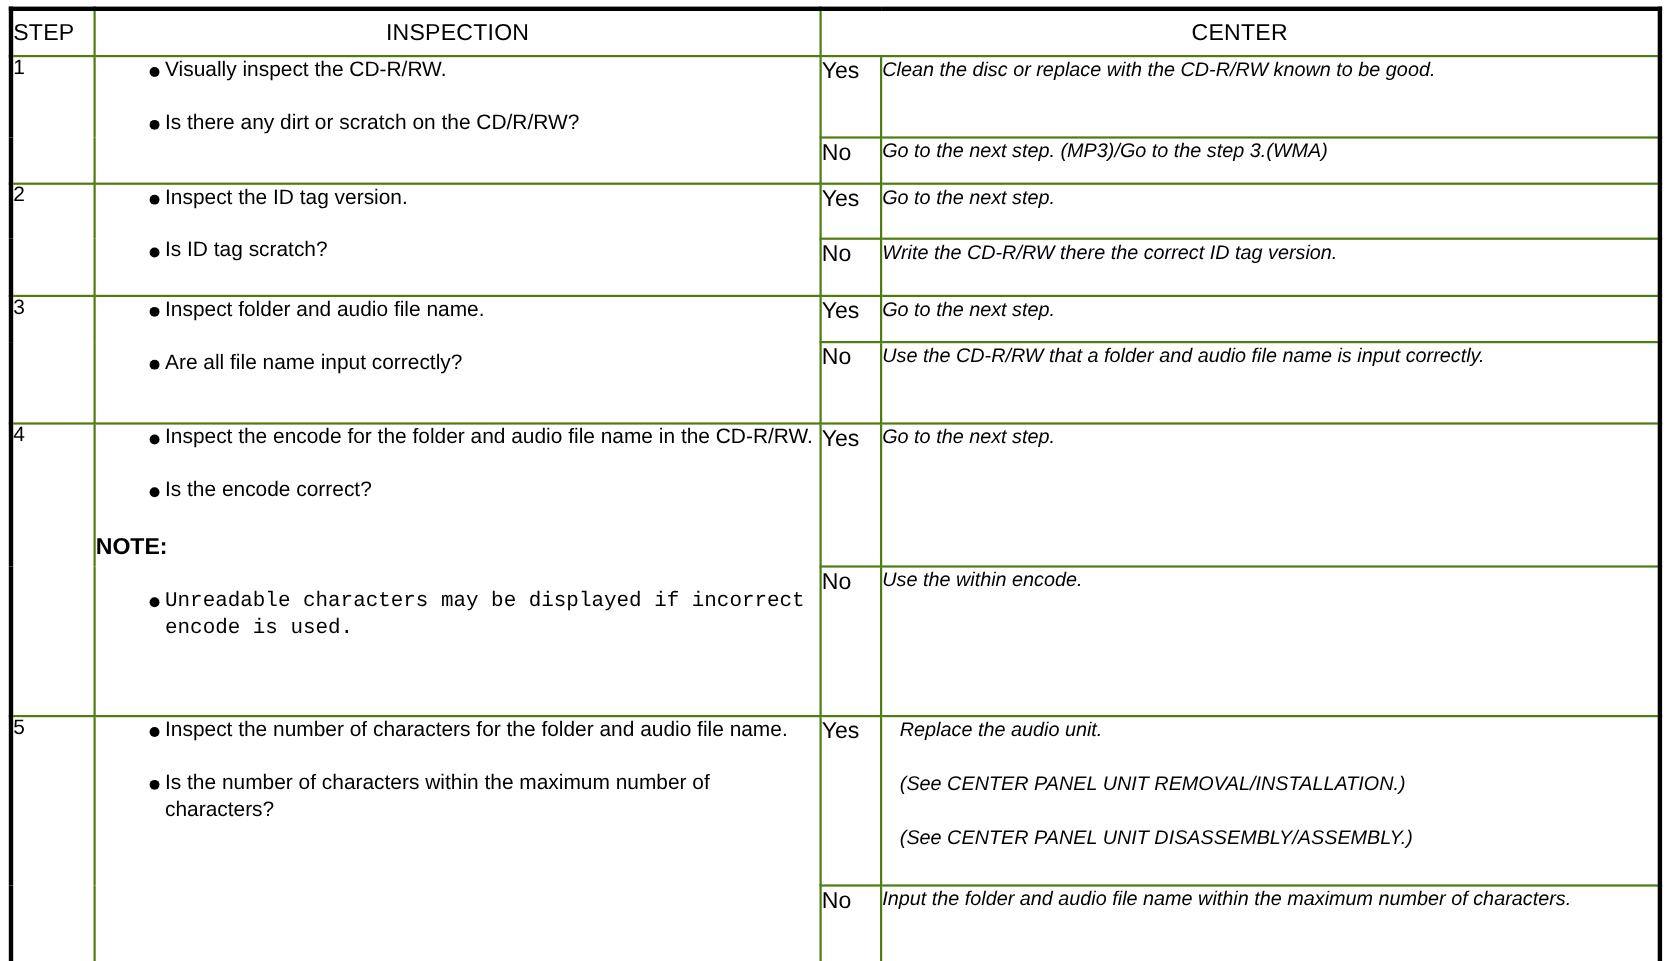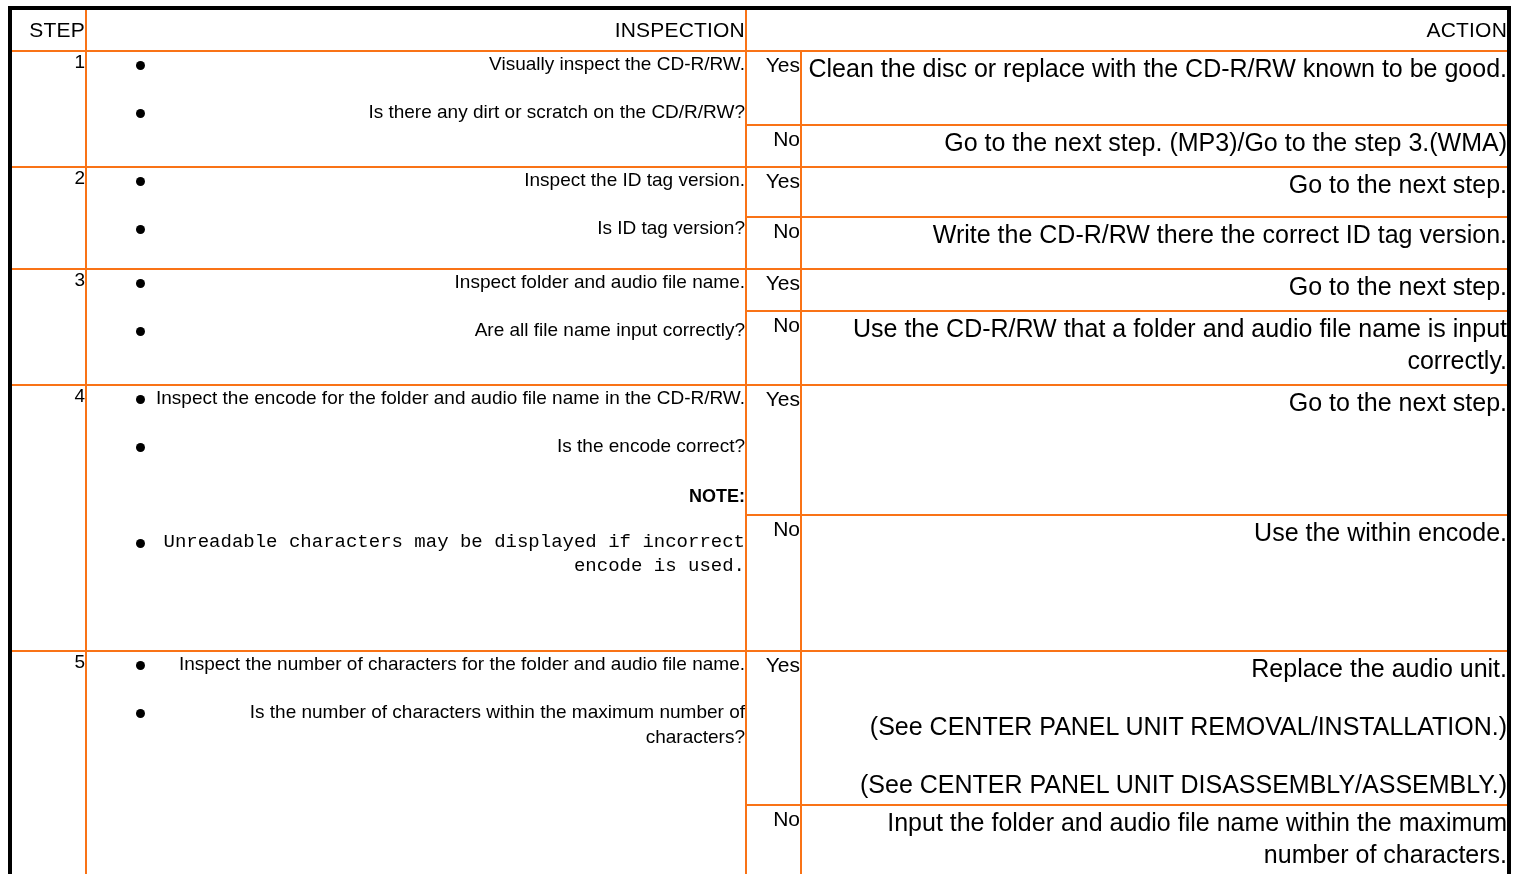--- a/index.html
+++ b/index.html
@@ -26,25 +26,24 @@
     position: absolute;
     left: 8px;
     top: 6px;
     width: 1499px;
     border-collapse: collapse;
     table-layout: fixed;
     border: 4px solid #000;
   }
 
   table.dtc td, table.dtc th {
-    border: 2px solid #f97316;
+    border: 2px solid #4d7c0f;
     vertical-align: top;
     padding: 0;
     font-weight: normal;
-    text-align: right;
   }
 
   
   col.c-step   { width: 76px;  }
   col.c-insp   { width: 660px; }
   col.c-yn     { width: 55px;  }
   col.c-action { width: 708px; }
 
   
   .hdr {
@@ -90,47 +89,48 @@
   ul.bullets li .dot {
     position: absolute;
     left: 49px;
     top: 9px;
     width: 9px;
     height: 9px;
     background: #000;
     border-radius: 50%;
   }
   .note-label {
-    font-size: 18px;
+    font-size: 21px;
     font-weight: bold;
     line-height: 1.28;
     margin: 26px 0 22px 0;
     padding-left: 0;
   }
   ul.bullets.note-list li {
     margin-bottom: 0;
     font-family: Liberation Mono, monospace;
   }
 
   
   .yn {
     font-size: 21px;
     line-height: 1.28;
     padding: 9px 0 0 5px;
     white-space: nowrap;
   }
 
   
   .act {
-    font-size: 25px;
+    font-size: 18px;
     line-height: 1.28;
     padding: 9px 8px 10px 9px;
+    font-style: italic;
   }
   .act p {
-    margin: 0 0 26px 4px;
+    margin: 0 0 26px 16px;
   }
   .act p:last-child {
     margin-bottom: 0;
   }
 
   
   .h-r1a { height: 72px;  }
   .h-r1b { height: 40px;  }
   .h-r2a { height: 48px;  }
   .h-r2b { height: 50px;  }
@@ -151,21 +151,21 @@
       <col class="c-step">
       <col class="c-insp">
       <col class="c-yn">
       <col class="c-action">
     </colgroup>
     <tbody>
 
       <tr>
         <td class="hdr hdr-step">STEP</td>
         <td class="hdr">INSPECTION</td>
-        <td class="hdr" colspan="2">ACTION</td>
+        <td class="hdr" colspan="2">CENTER</td>
       </tr>
 
       <tr>
         <td class="stepno" rowspan="2">1</td>
         <td class="insp" rowspan="2">
           <ul class="bullets">
             <li><span class="dot"></span><span>Visually inspect the CD-R/RW.</span></li>
             <li><span class="dot"></span><span>Is there any dirt or scratch on the CD/R/RW?</span></li>
           </ul>
         </td>
@@ -175,21 +175,21 @@
       <tr>
         <td class="yn h-r1b">No</td>
         <td class="act tight">Go to the next step. (MP3)/Go to the step 3.(WMA)</td>
       </tr>
 
       <tr>
         <td class="stepno" rowspan="2">2</td>
         <td class="insp" rowspan="2">
           <ul class="bullets">
             <li><span class="dot"></span><span>Inspect the ID tag version.</span></li>
-            <li><span class="dot"></span><span>Is ID tag version?</span></li>
+            <li><span class="dot"></span><span>Is ID tag scratch?</span></li>
           </ul>
         </td>
         <td class="yn h-r2a">Yes</td>
         <td class="act tight">Go to the next step.</td>
       </tr>
       <tr>
         <td class="yn h-r2b">No</td>
         <td class="act tight">Write the CD-R/RW there the correct ID tag version.</td>
       </tr>
 

